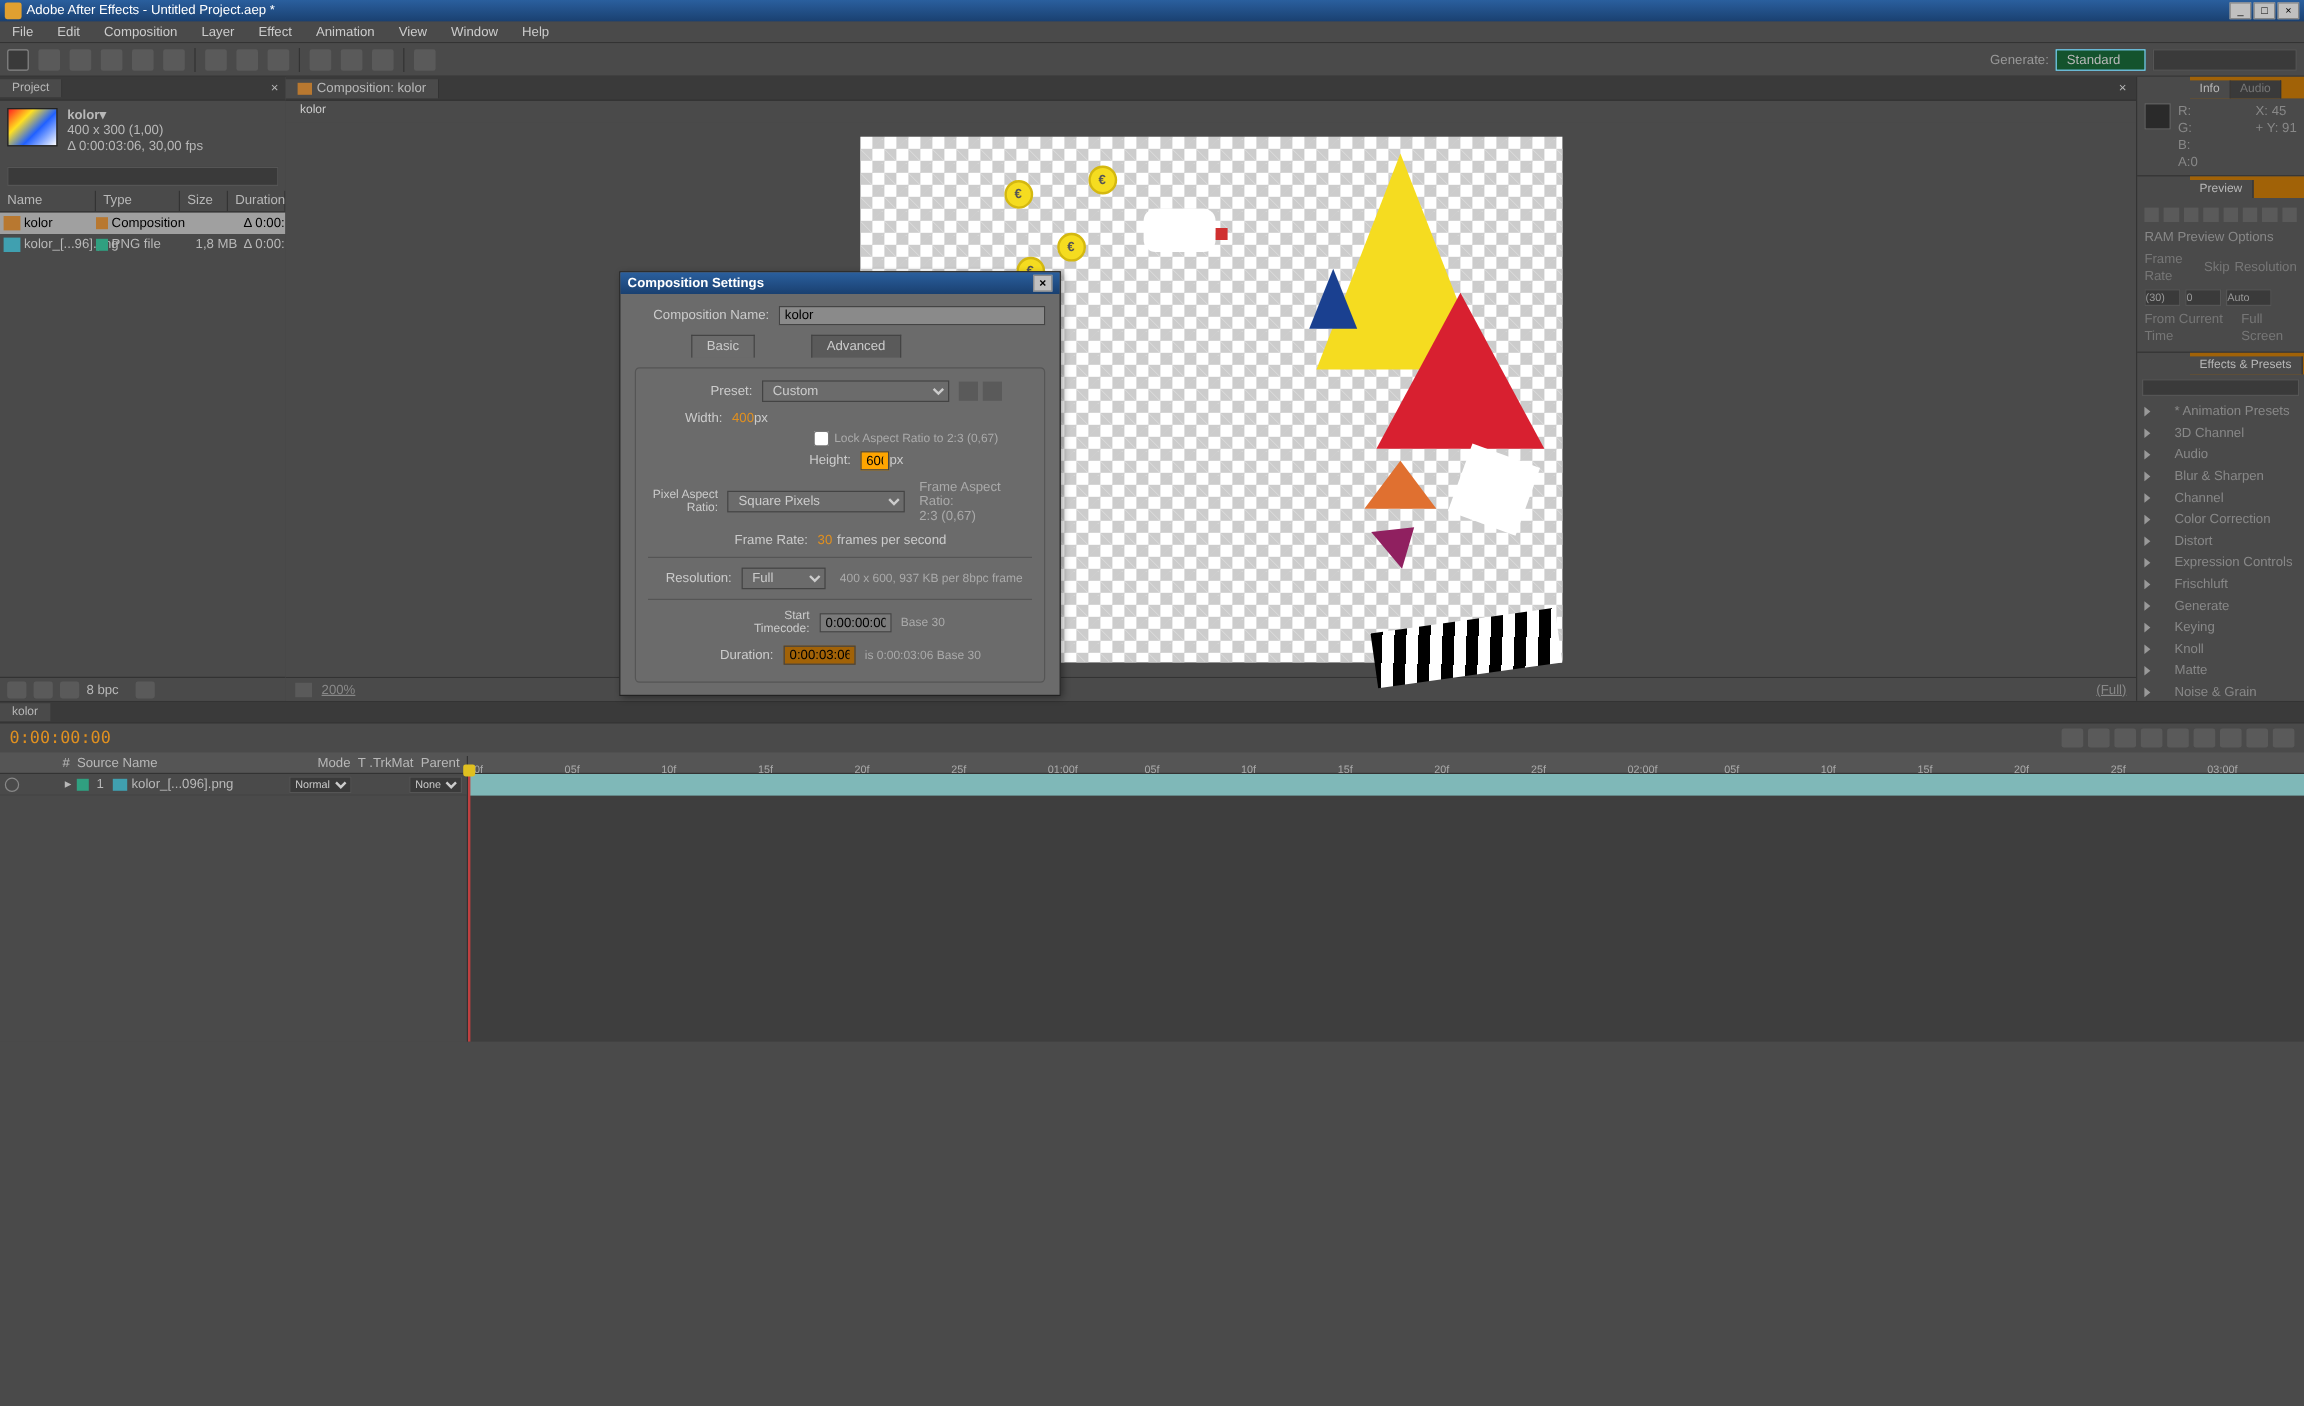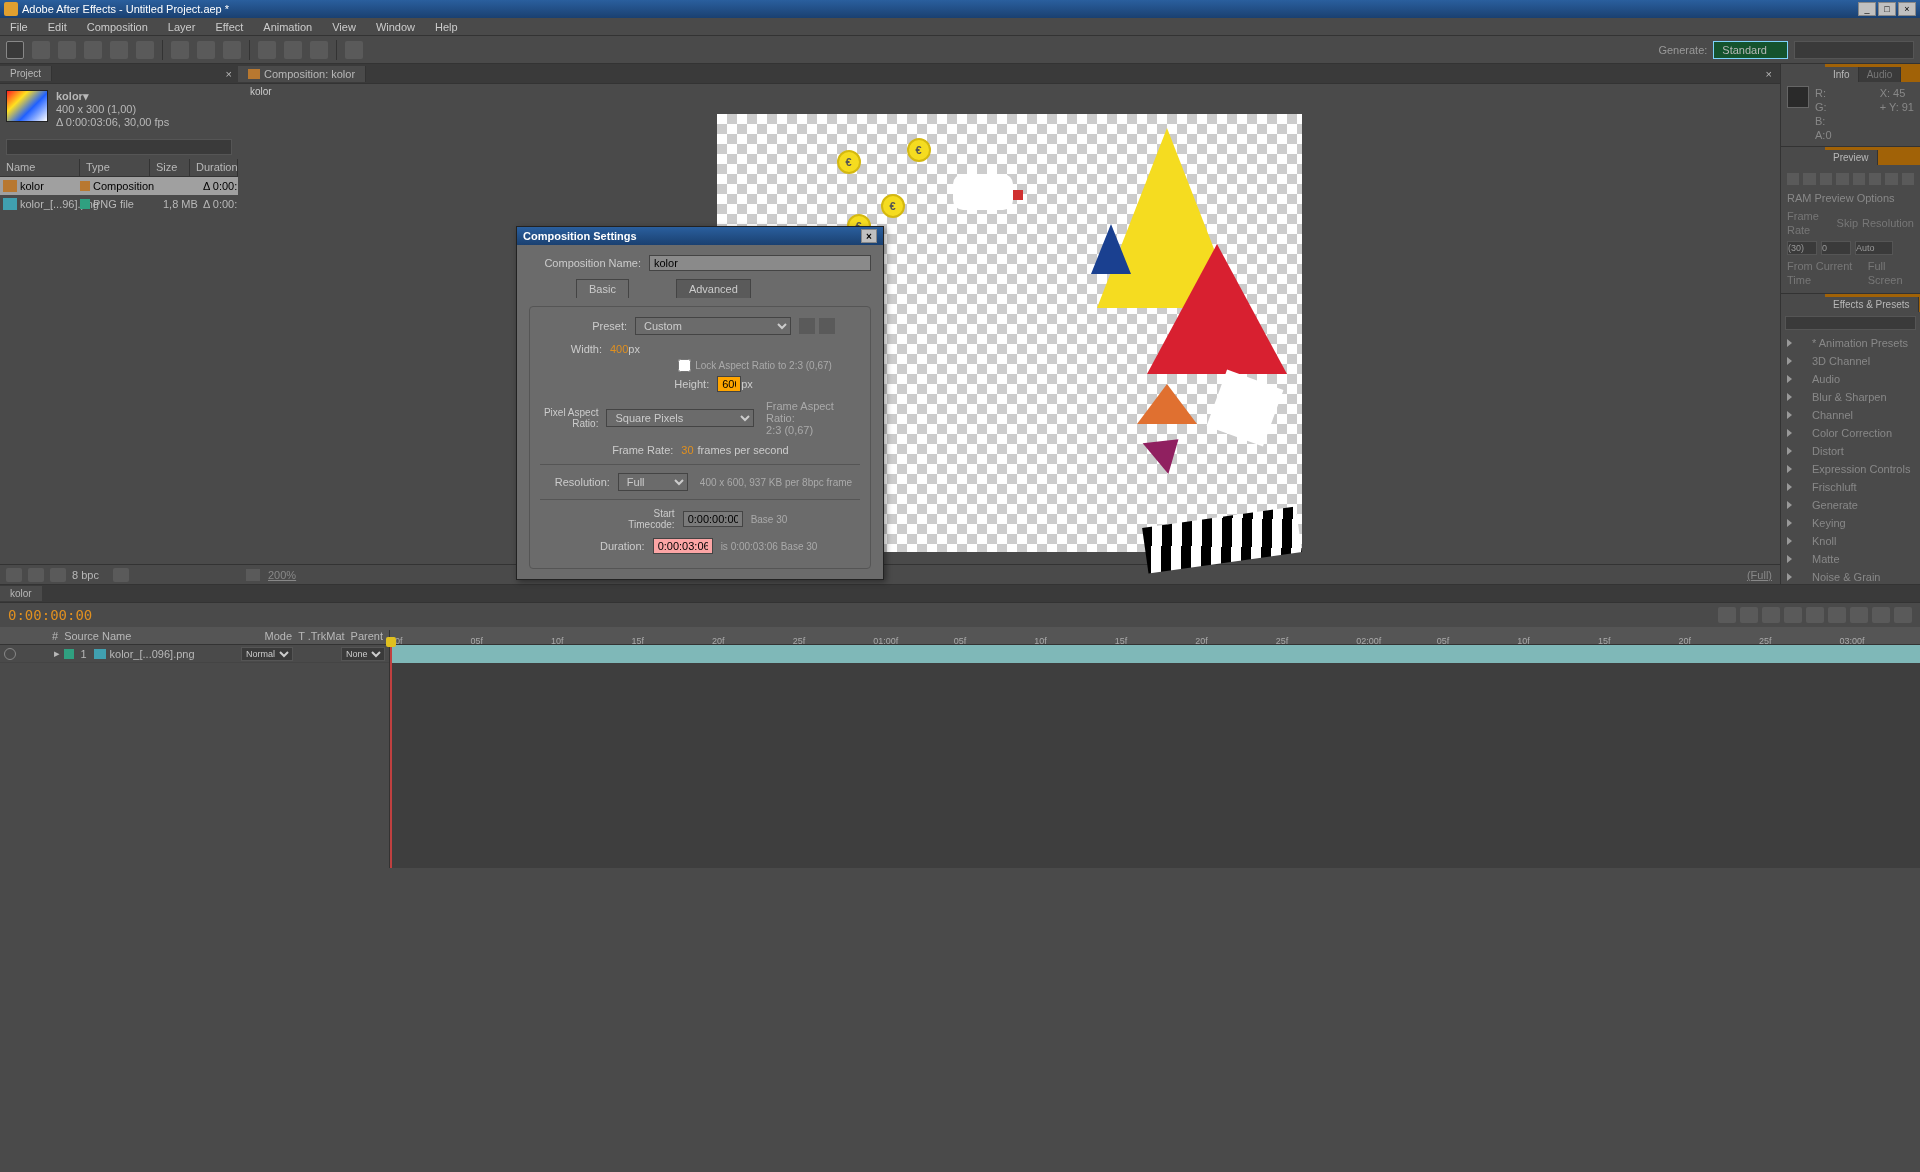--- a/index.html
+++ b/index.html
@@ -542,18 +542,18 @@
         <span class="small" style="margin-left:12px">400 x 600, 937 KB per 8bpc frame</span>
       </div>
       <hr class="dsep">
       <div class="drow">
         <span class="lbl" style="width:70px;font-size:10px;">Start Timecode:</span>
         <input class="txt" style="flex: 0 1 0%; width: 60px; text-align: center; background: rgb(122, 122, 122);" value="0:00:00:00">
         <span class="small" style="margin-left:8px">Base 30</span>
       </div>
       <div class="drow">
         <span class="lbl" style="width:70px">Duration:</span>
-        <input class="txt" style="flex: 0 1 0%; width: 60px; text-align: center; background: #fca5a5;" value="0:00:03:06">
+        <input class="txt" style="flex: 0 1 0%; width: 60px; text-align: center; background: #a16207;" value="0:00:03:06">
         <span class="small" style="margin-left:8px">is 0:00:03:06 Base 30</span>
       </div>
     </div>
   </div>
 </div>
 
 </body></html>

